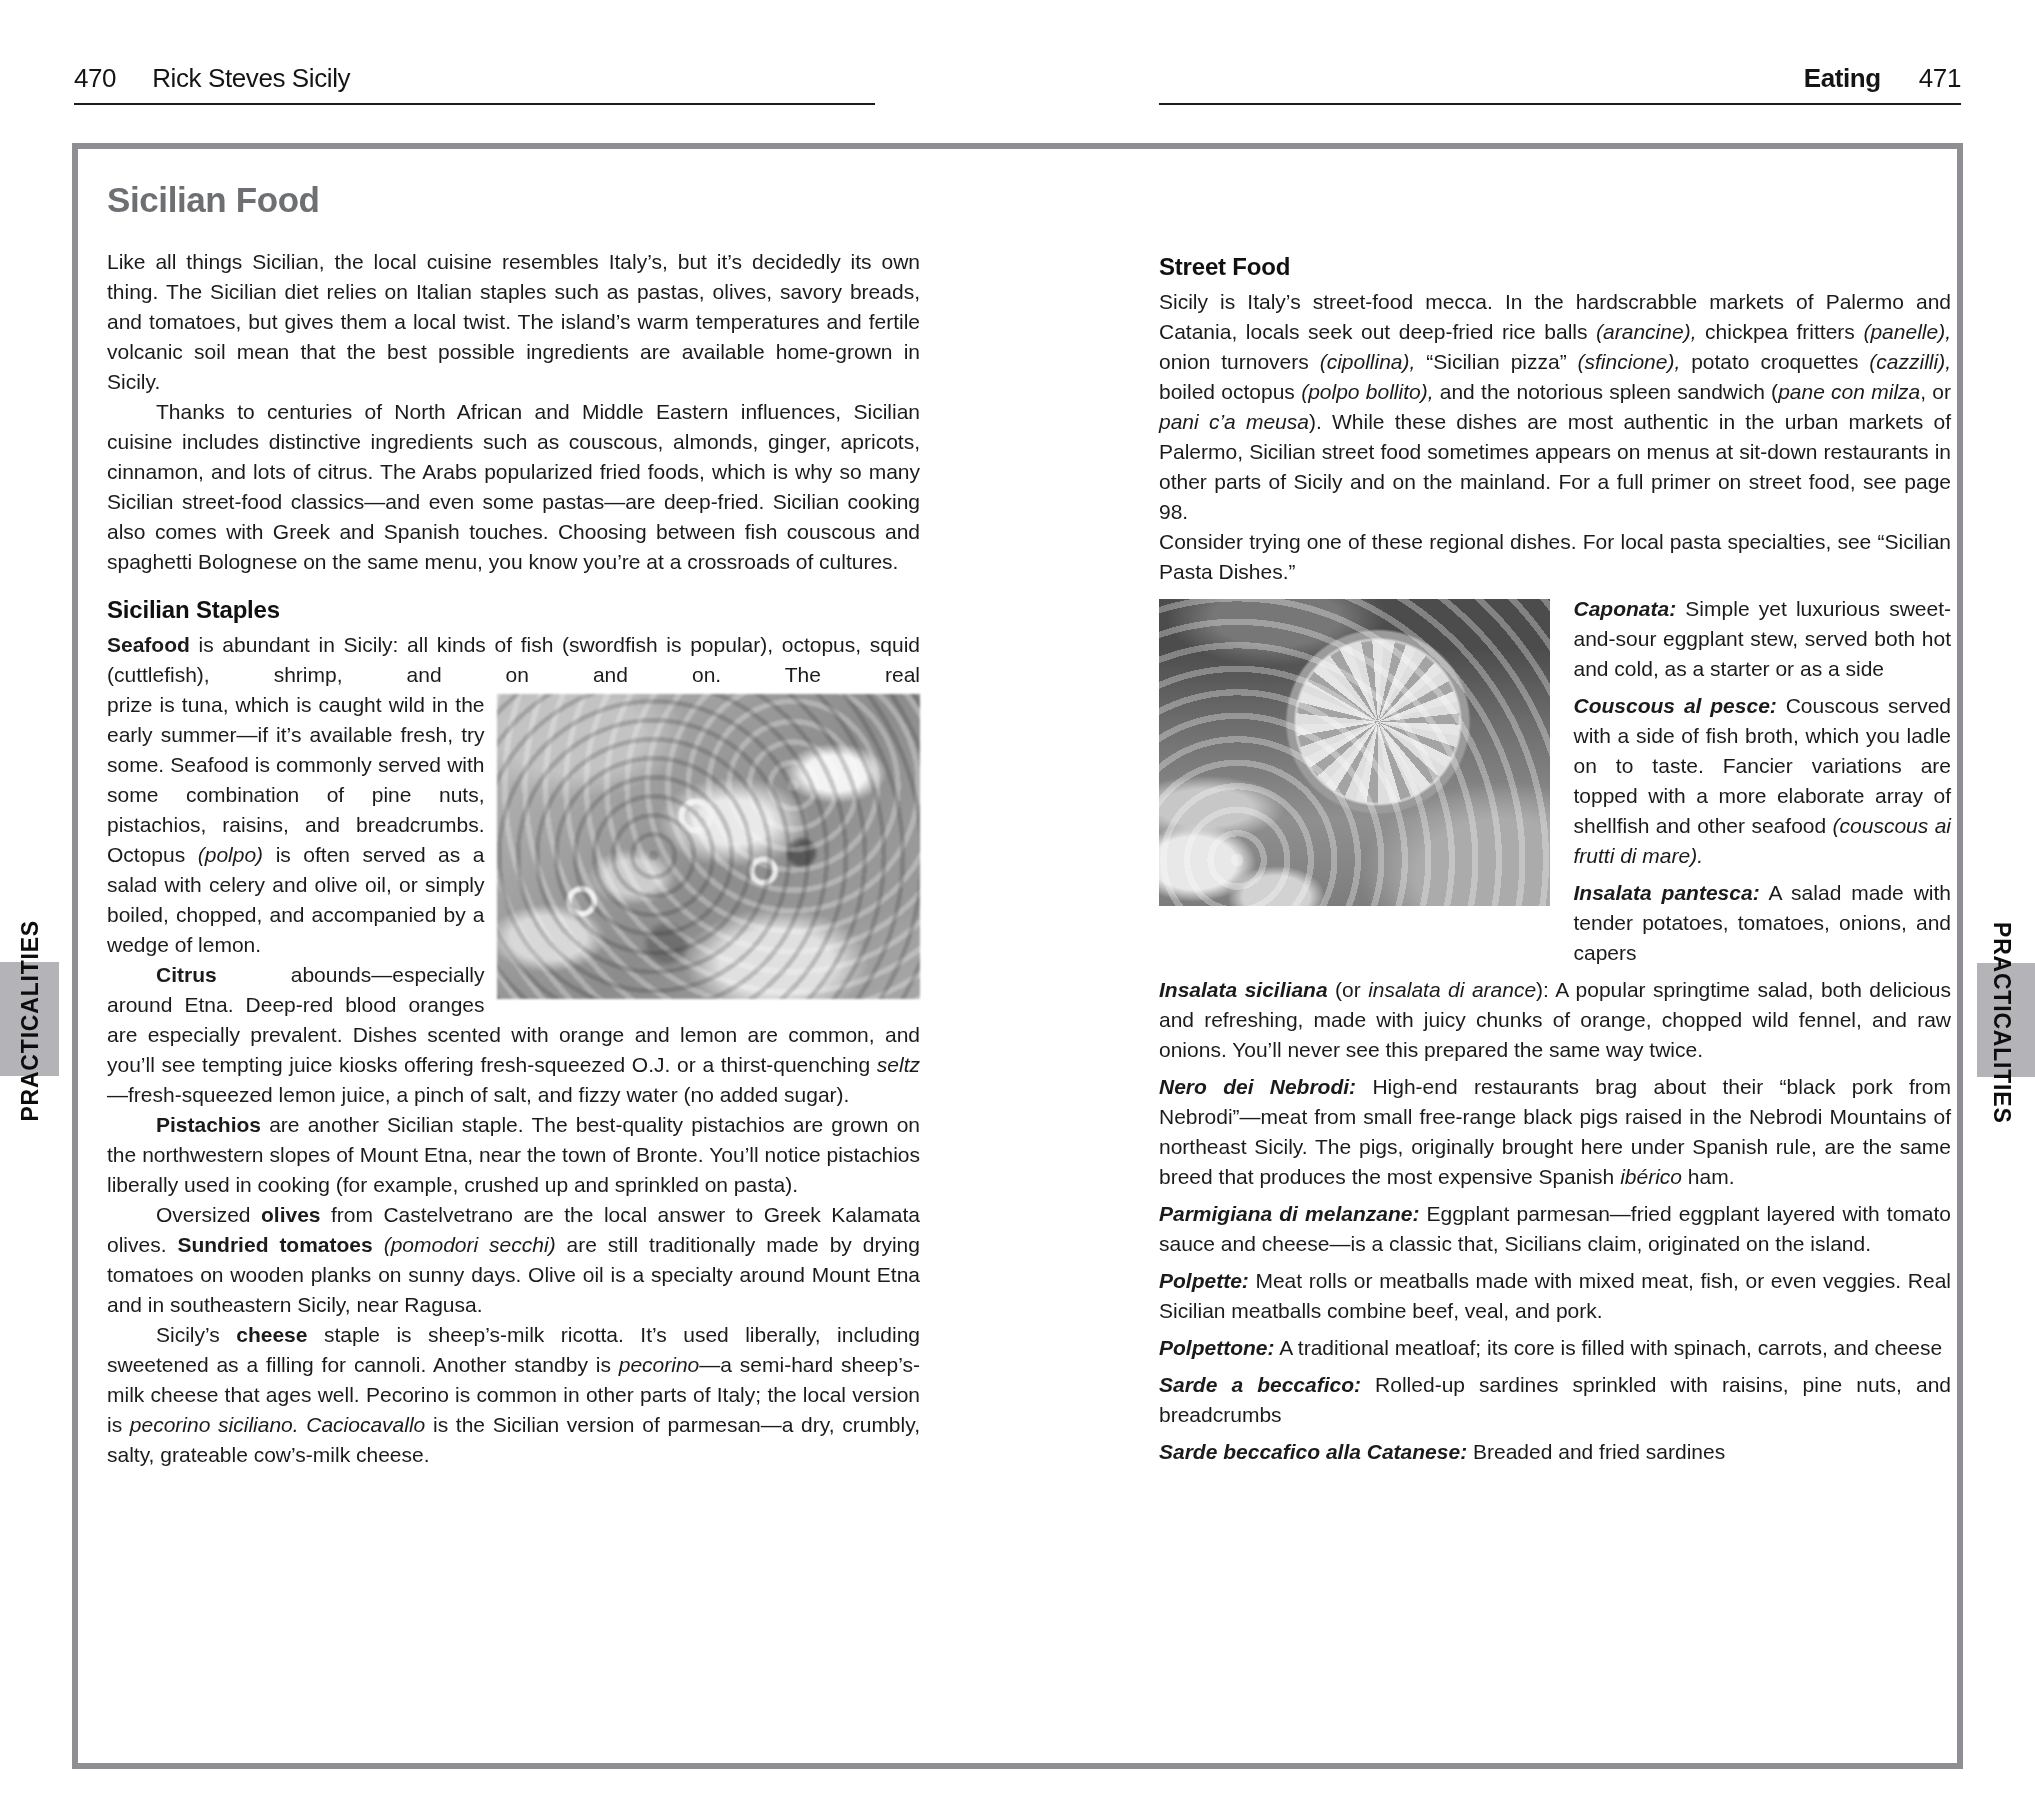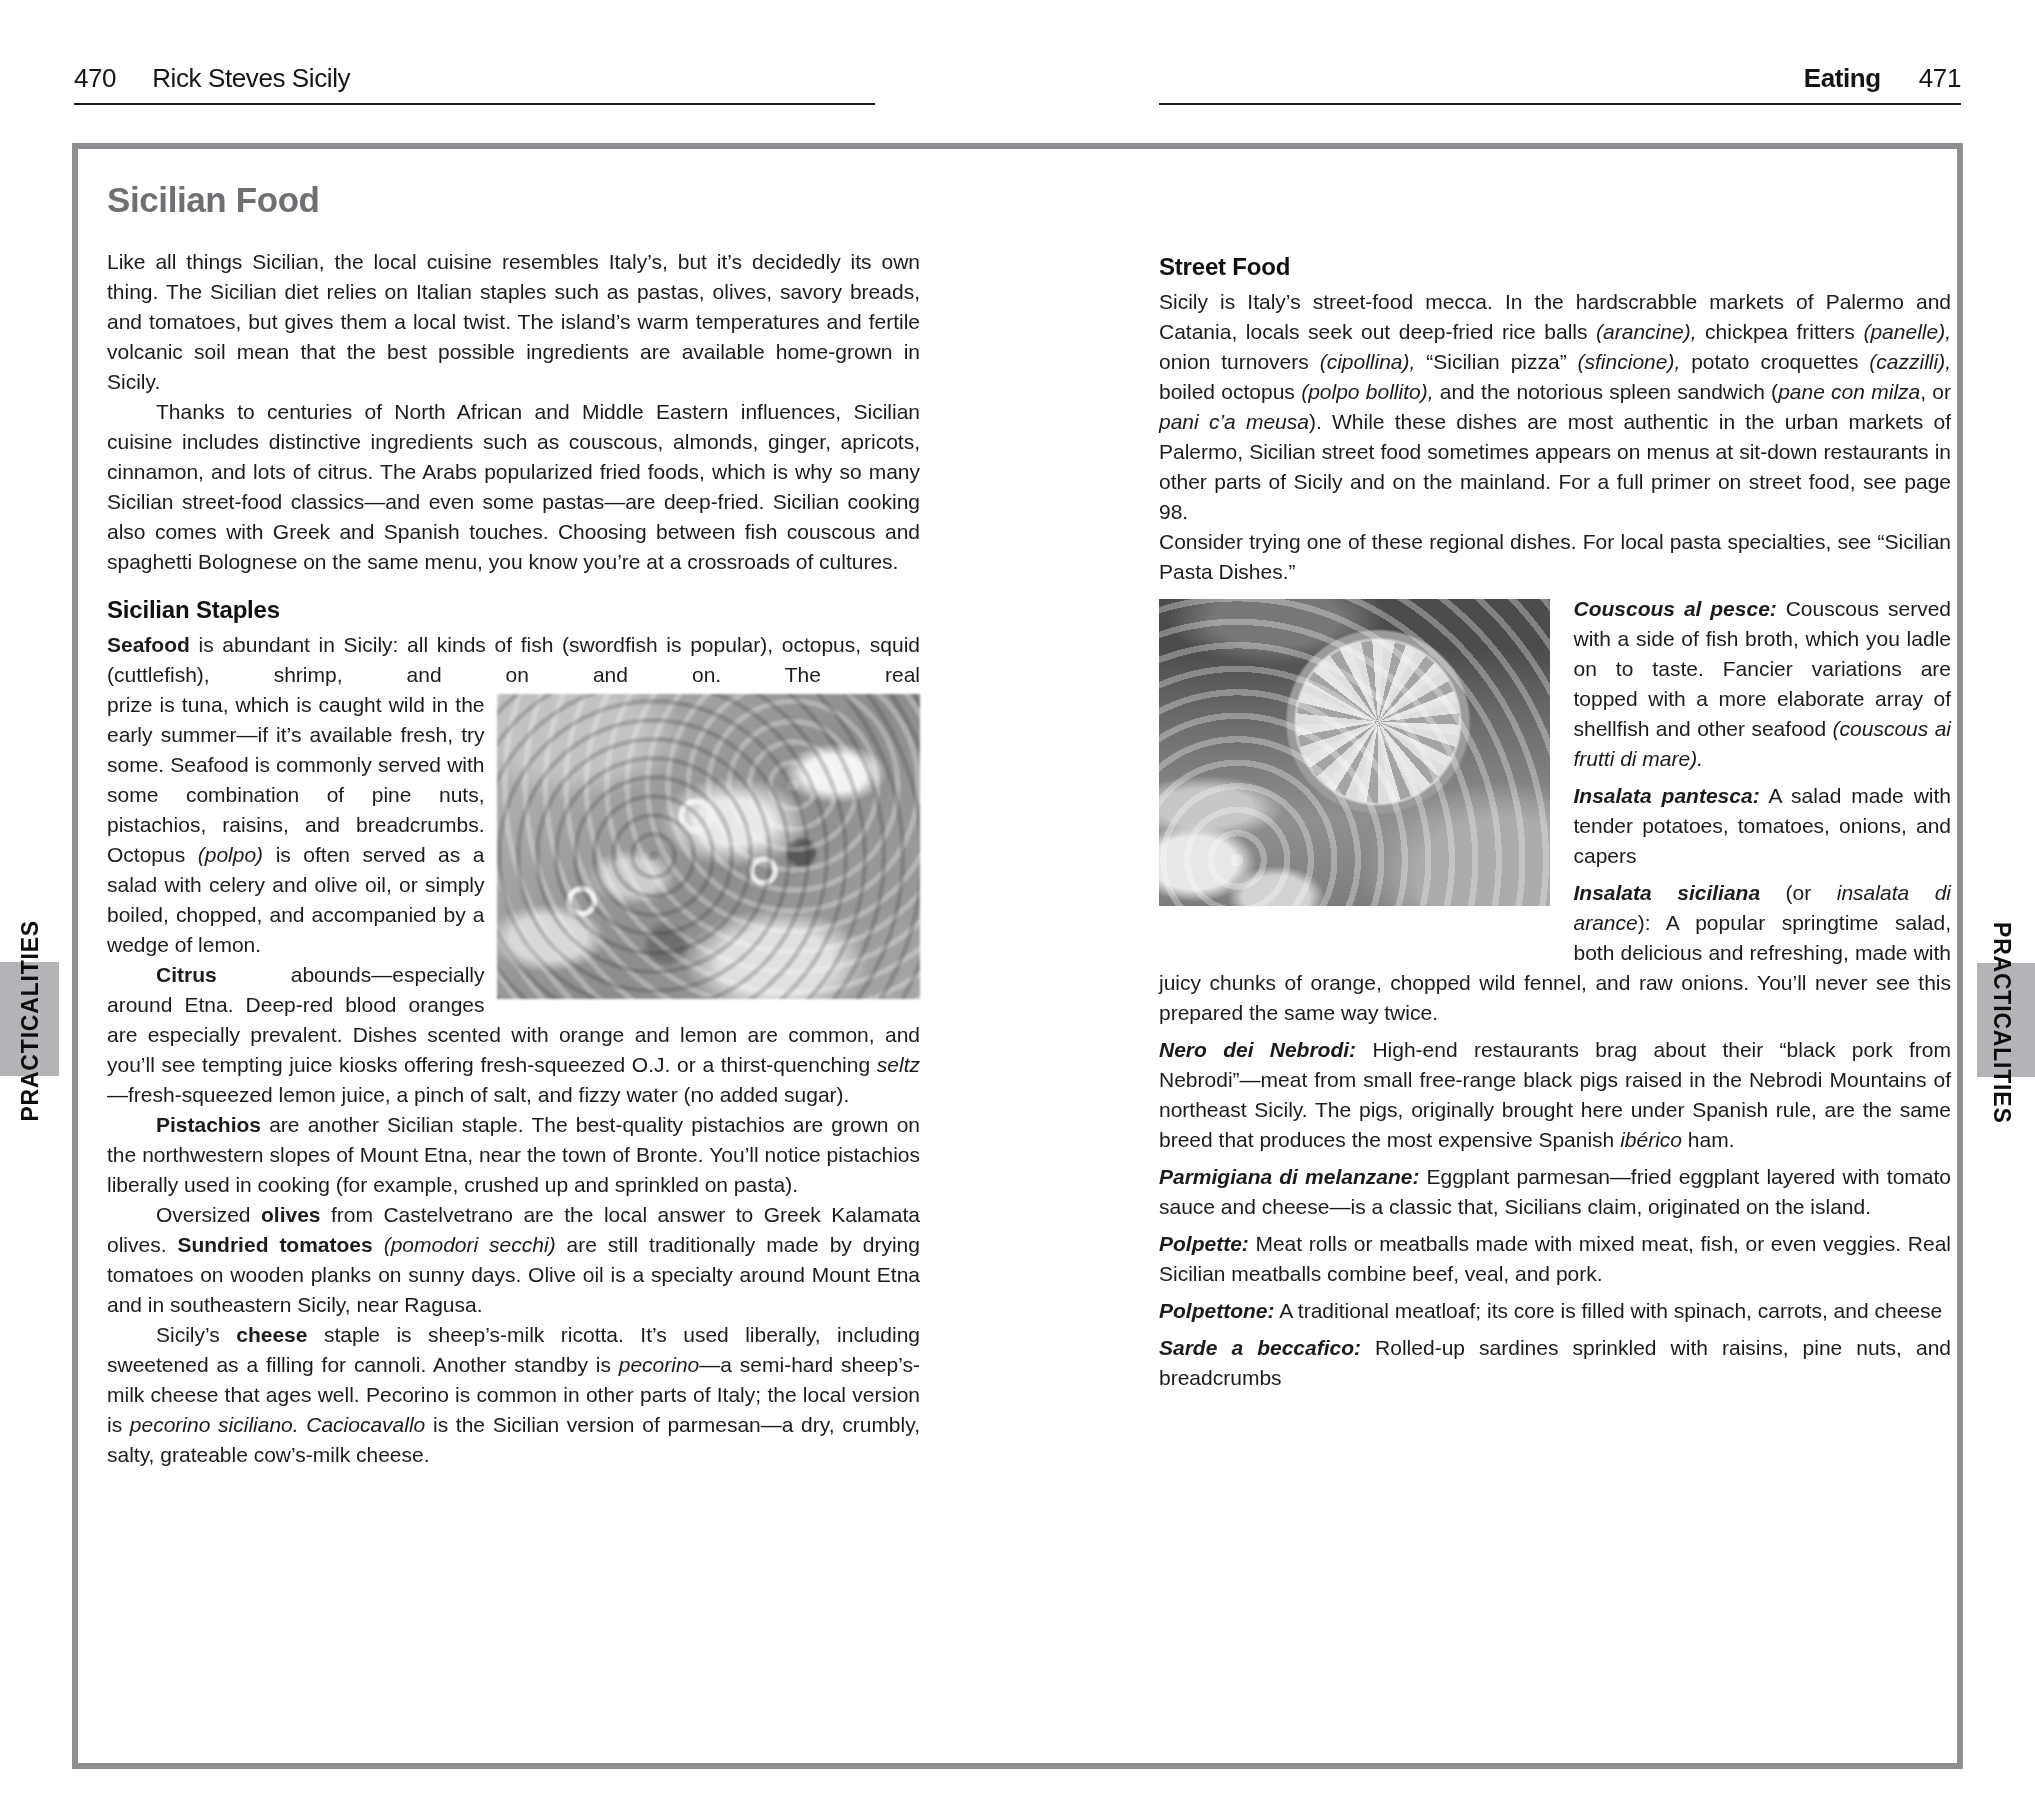--- a/index.html
+++ b/index.html
@@ -144,23 +144,25 @@
   <p class="body indent"><span class="seg-n">Oversized </span><span class="seg-b">olives</span><span class="seg-n"> from Castelvetrano are the local answer to Greek Kalamata olives. </span><span class="seg-b">Sundried tomatoes</span><span class="seg-n"> </span><span class="seg-i">(pomodori secchi)</span><span class="seg-n"> are still traditionally made by drying tomatoes on wooden planks on sunny days. Olive oil is a specialty around Mount Etna and in southeastern Sicily, near Ragusa.</span></p>
   <p class="body indent"><span class="seg-n">Sicily’s </span><span class="seg-b">cheese</span><span class="seg-n"> staple is sheep’s-milk ricotta. It’s used liberally, including sweetened as a filling for cannoli. Another standby is </span><span class="seg-i">pecorino</span><span class="seg-n">—a semi-hard sheep’s-milk cheese that ages well. Pecorino is common in other parts of Italy; the local version is </span><span class="seg-i">pecorino siciliano. Caciocavallo</span><span class="seg-n"> is the Sicilian version of parmesan—a dry, crumbly, salty, grateable cow’s-milk cheese.</span></p>
 </div>
 
 <div class="col col-right">
   <h2 class="sec first">Street Food</h2>
   <p class="body"><span class="seg-n">Sicily is Italy’s street-food mecca. In the hardscrabble markets of Palermo and Catania, locals seek out deep-fried rice balls </span><span class="seg-i">(arancine),</span><span class="seg-n"> chickpea fritters </span><span class="seg-i">(panelle),</span><span class="seg-n"> onion turnovers </span><span class="seg-i">(cipollina),</span><span class="seg-n"> “Sicilian pizza” </span><span class="seg-i">(sfincione),</span><span class="seg-n"> potato croquettes </span><span class="seg-i">(cazzilli),</span><span class="seg-n"> boiled octopus </span><span class="seg-i">(polpo bollito),</span><span class="seg-n"> and the notorious spleen sandwich (</span><span class="seg-i">pane con milza</span><span class="seg-n">, or </span><span class="seg-i">pani c’a meusa</span><span class="seg-n">). While these dishes are most authentic in the urban markets of Palermo, Sicilian street food sometimes appears on menus at sit-down restaurants in other parts of Sicily and on the mainland. For a full primer on street food, see page 98.</span></p>
   <p class="body"><span class="seg-n">Consider trying one of these regional dishes. For local pasta specialties, see “Sicilian Pasta Dishes.”</span></p>
   <div class="dishes">
     <div class="photo photo-caponata"></div>
+    <p class="dish first"><span class="seg-bi">Caponata:</span><span class="seg-n"> Simple yet luxurious sweet-and-sour eggplant stew, served both hot and cold, as a starter or as a side</span></p>
     <p class="dish"><span class="seg-bi">Couscous al pesce:</span><span class="seg-n"> Couscous served with a side of fish broth, which you ladle on to taste. Fancier variations are topped with a more elaborate array of shellfish and other seafood </span><span class="seg-i">(couscous ai frutti di mare).</span></p>
     <p class="dish"><span class="seg-bi">Insalata pantesca:</span><span class="seg-n"> A salad made with tender potatoes, tomatoes, onions, and capers</span></p>
     <p class="dish"><span class="seg-bi">Insalata siciliana</span><span class="seg-n"> (or </span><span class="seg-i">insalata di arance</span><span class="seg-n">): A popular springtime salad, both delicious and refreshing, made with juicy chunks of orange, chopped wild fennel, and raw onions. You’ll never see this prepared the same way twice.</span></p>
     <p class="dish"><span class="seg-bi">Nero dei Nebrodi:</span><span class="seg-n"> High-end restaurants brag about their “black pork from Nebrodi”—meat from small free-range black pigs raised in the Nebrodi Mountains of northeast Sicily. The pigs, originally brought here under Spanish rule, are the same breed that produces the most expensive Spanish </span><span class="seg-i">ibérico</span><span class="seg-n"> ham.</span></p>
     <p class="dish"><span class="seg-bi">Parmigiana di melanzane:</span><span class="seg-n"> Eggplant parmesan—fried eggplant layered with tomato sauce and cheese—is a classic that, Sicilians claim, originated on the island.</span></p>
     <p class="dish"><span class="seg-bi">Polpette:</span><span class="seg-n"> Meat rolls or meatballs made with mixed meat, fish, or even veggies. Real Sicilian meatballs combine beef, veal, and pork.</span></p>
     <p class="dish"><span class="seg-bi">Polpettone:</span><span class="seg-n"> A traditional meatloaf; its core is filled with spinach, carrots, and cheese</span></p>
     <p class="dish"><span class="seg-bi">Sarde a beccafico:</span><span class="seg-n"> Rolled-up sardines sprinkled with raisins, pine nuts, and breadcrumbs</span></p>
+    <p class="dish"><span class="seg-bi">Sarde beccafico alla Catanese:</span><span class="seg-n"> Breaded and fried sardines</span></p>
   </div>
 </div>
 
 
 </body></html>

